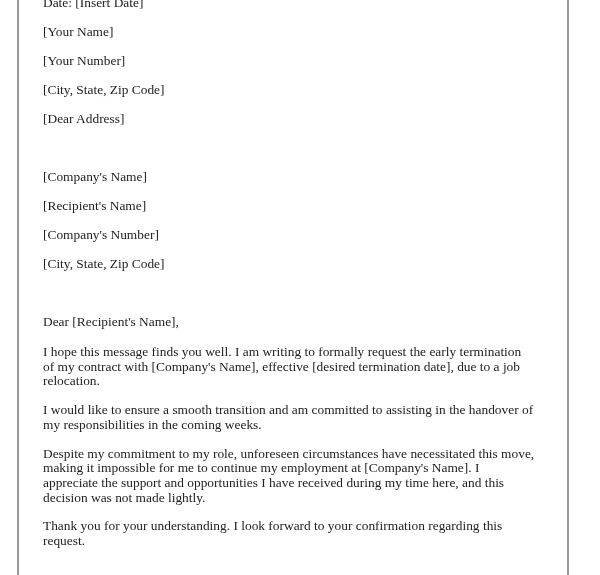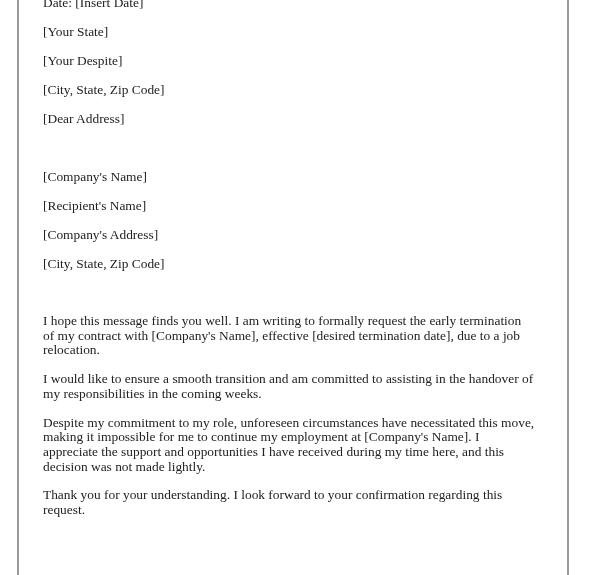--- a/index.html
+++ b/index.html
@@ -51,36 +51,37 @@
     }
   </style>
 </head>
 <body>
 
 <div class="page">
   <div class="content">
     <p class="line">Date: [Insert Date]</p>
 
     <div>
-      <p class="line">[Your State]</p>
-      <p class="line">[Your Despite]</p>
+      <p class="line">[Your Name]</p>
+      <p class="line">[Your Number]</p>
       <p class="line">[City, State, Zip Code]</p>
       <p class="line">[Dear Address]</p>
     </div>
 
     <div class="gap"></div>
 
     <div>
       <p class="line">[Company's Name]</p>
       <p class="line">[Recipient's Name]</p>
-      <p class="line">[Company's Address]</p>
+      <p class="line">[Company's Number]</p>
       <p class="line">[City, State, Zip Code]</p>
     </div>
 
     <div class="gap"></div>
 
+    <p class="greeting">Dear [Recipient's Name],</p>
 
     <p class="para">I hope this message finds you well. I am writing to formally request the early termination of my contract with [Company's Name], effective [desired termination date], due to a job relocation.</p>
     <p class="para">I would like to ensure a smooth transition and am committed to assisting in the handover of my responsibilities in the coming weeks.</p>
     <p class="para">Despite my commitment to my role, unforeseen circumstances have necessitated this move, making it impossible for me to continue my employment at [Company's Name]. I appreciate the support and opportunities I have received during my time here, and this decision was not made lightly.</p>
     <p class="para">Thank you for your understanding. I look forward to your confirmation regarding this request.</p>
   </div>
 </div>
 
 </body></html>

